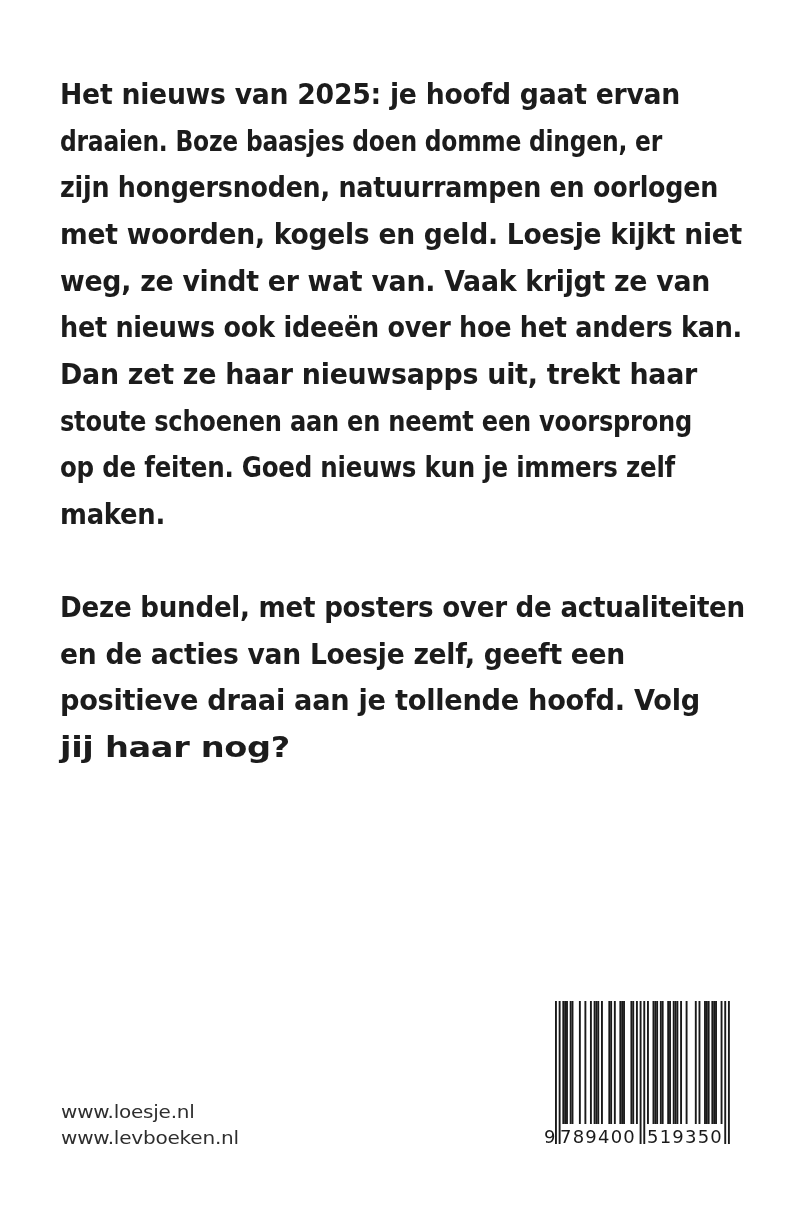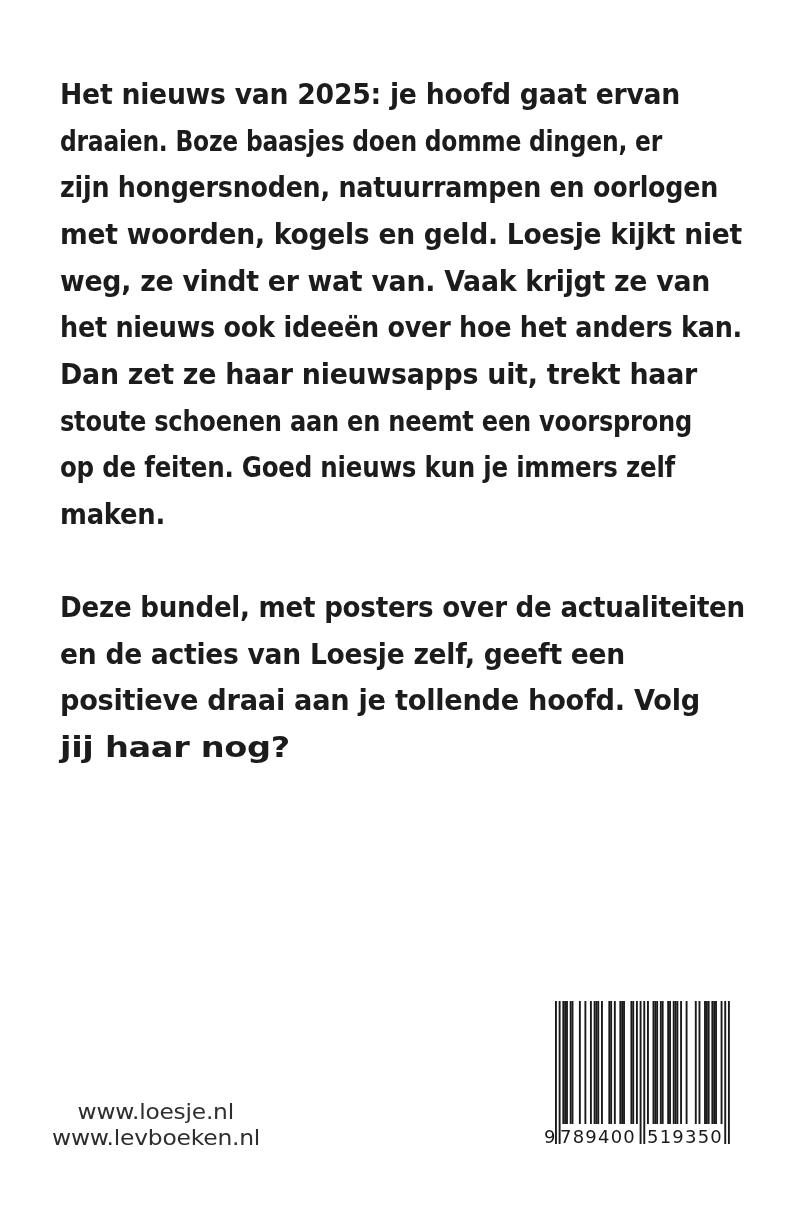--- a/index.html
+++ b/index.html
@@ -27,28 +27,27 @@
       font-family: "DejaVu Sans", sans-serif;
       font-weight: bold;
       font-size: 29px;
       line-height: 1;
       letter-spacing: -0.3px;
       color: #1c1c1c;
       transform-origin: 0 0;
     }
     .urls {
       position: absolute;
-      left: 52px;
+      left: 61px;
       top: 1099px;
       font-family: "DejaVu Sans", sans-serif;
-      font-size: 21px;
+      font-size: 18px;
       line-height: 26px;
       color: #2e2e2e;
       letter-spacing: -0.2px;
-      text-align: center;
     }
     .url {
       display: block;
       white-space: nowrap;
       transform-origin: 0 0;
     }
     .barcode {
       position: absolute;
       left: 536px;
       top: 1001px;

